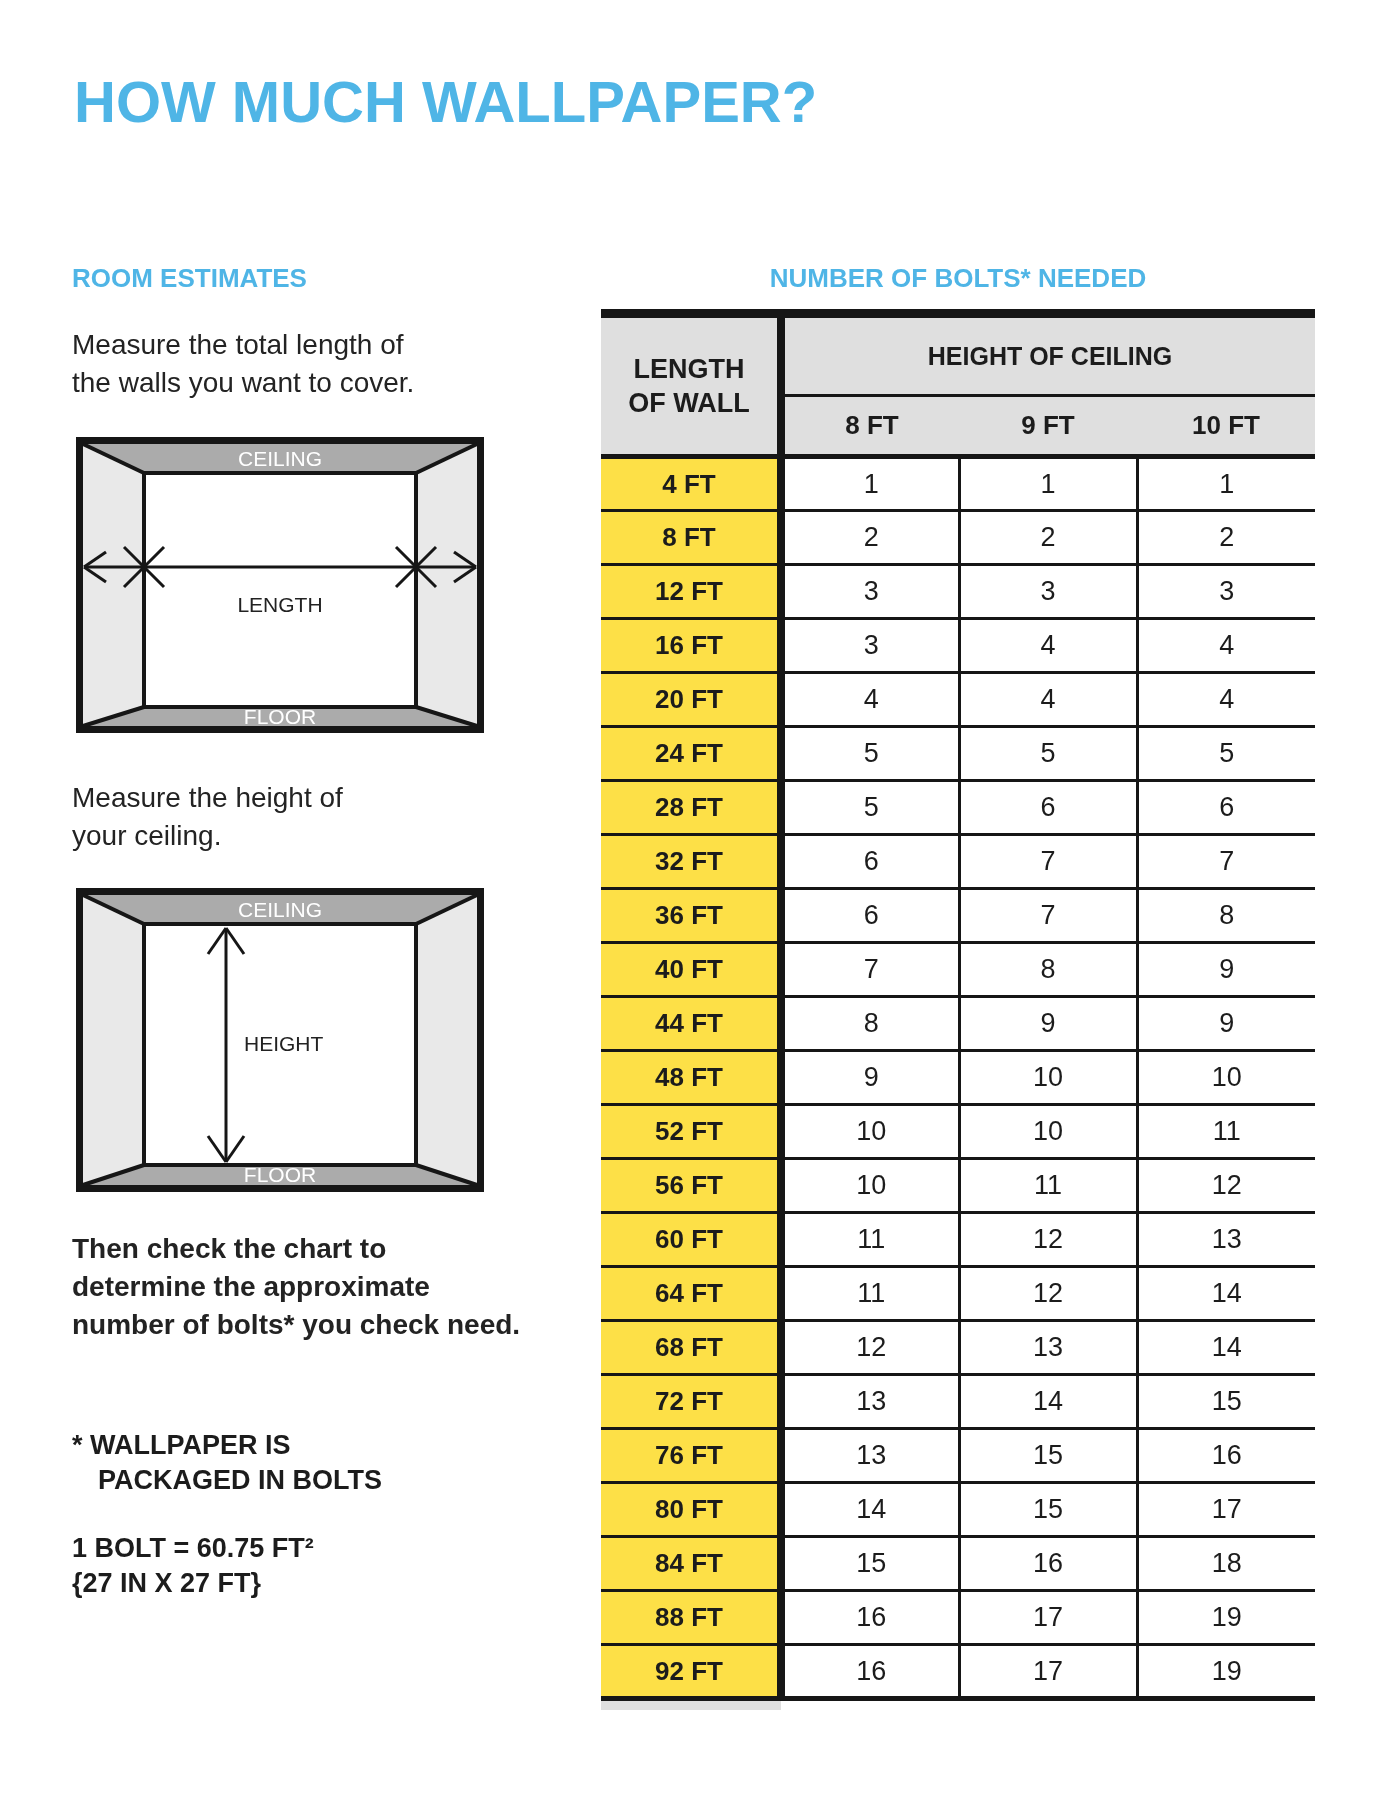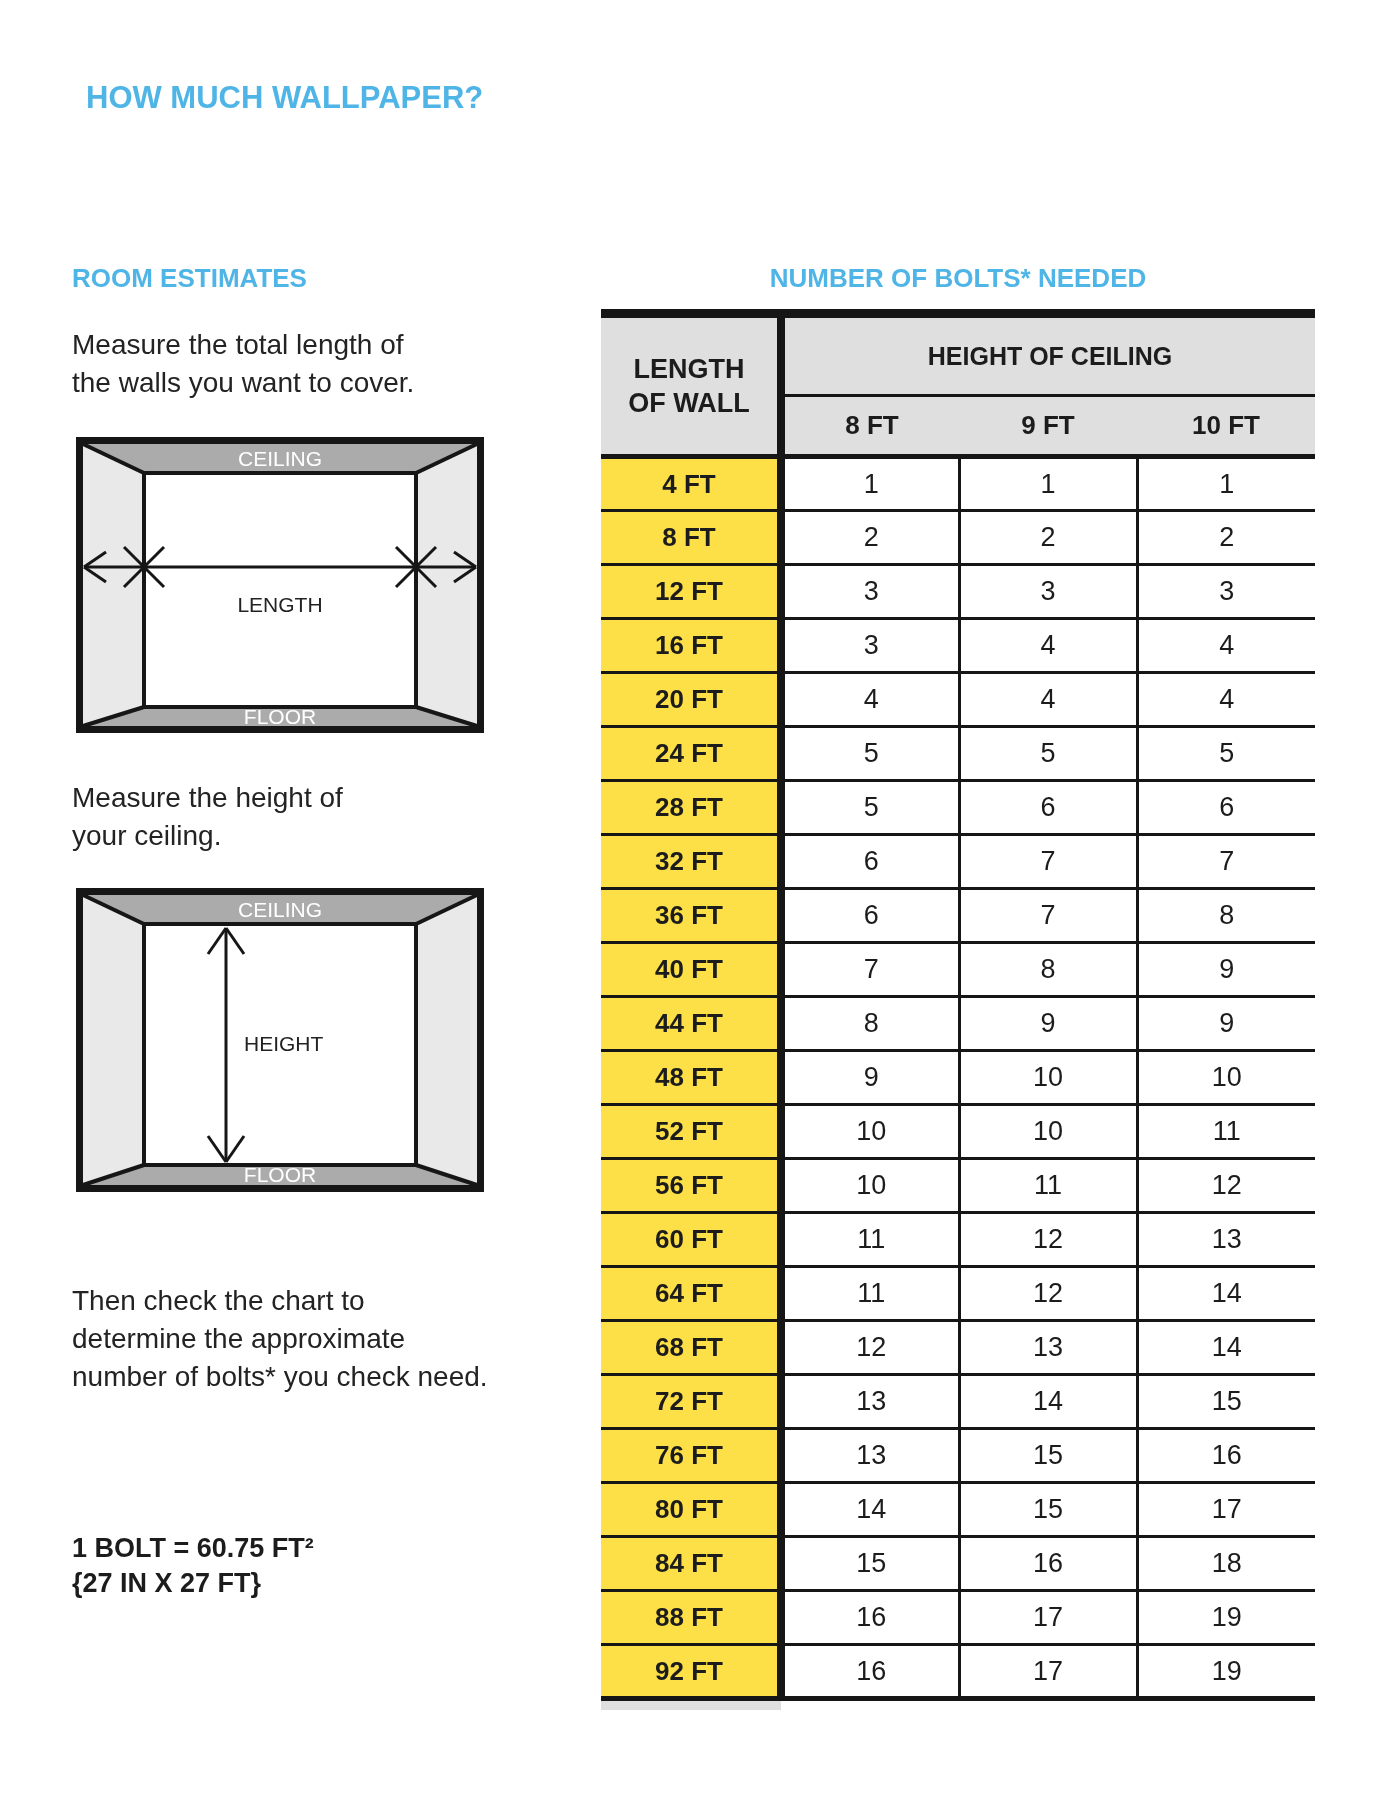--- a/index.html
+++ b/index.html
@@ -10,26 +10,26 @@
     height: 1800px;
     background: #ffffff;
     overflow: hidden;
     color: #222222;
   }
   .abs { position: absolute; }
 
   
   .main-title {
     left: 70px; top: 64px;
-    font-size: 31px;
+    font-size: 58px;
     font-weight: bold;
     color: #4FB5E6;
     letter-spacing: 0px;
     white-space: nowrap;
-    margin: 16px;
+    margin: 4px;
   }
   .section-heading {
     font-size: 26px;
     font-weight: bold;
     color: #4FB5E6;
     white-space: nowrap;
     margin: 0;
   }
   .room-heading { left: 72px; top: 263px; }
   .bolts-heading {
@@ -40,21 +40,21 @@
 
   
   .para {
     left: 72px;
     font-size: 28px;
     line-height: 38px;
     color: #232323;
   }
   .para-1 { top: 326px; }
   .para-2 { top: 779px; }
-  .para-3 { top: 1282px; }
+  .para-3 { top: 1230px; font-weight: bold; }
 
   .footnote {
     left: 72px;
     font-size: 27px;
     font-weight: bold;
     line-height: 35px;
     color: #1c1c1c;
   }
   .footnote-1 { top: 1428px; }
   .footnote-1 .indent { padding-left: 26px; }
@@ -193,20 +193,24 @@
     </g>
     <text class="diagram-label" x="168" y="163" text-anchor="start" fill="#222222">HEIGHT</text>
   </svg>
 
   <div class="abs para para-3">
     <div>Then check the chart to</div>
     <div>determine the approximate</div>
     <div>number of bolts* you check need.</div>
   </div>
 
+  <div class="abs footnote footnote-1">
+    <div>* WALLPAPER IS</div>
+    <div class="indent">PACKAGED IN BOLTS</div>
+  </div>
 
   <div class="abs footnote footnote-2">
     <div>1 BOLT = 60.75 FT²</div>
     <div>{27 IN X 27 FT}</div>
   </div>
 
   <h2 class="abs section-heading bolts-heading">NUMBER OF BOLTS* NEEDED</h2>
 
   <div class="abs table-wrap">
     <table class="bolts">

